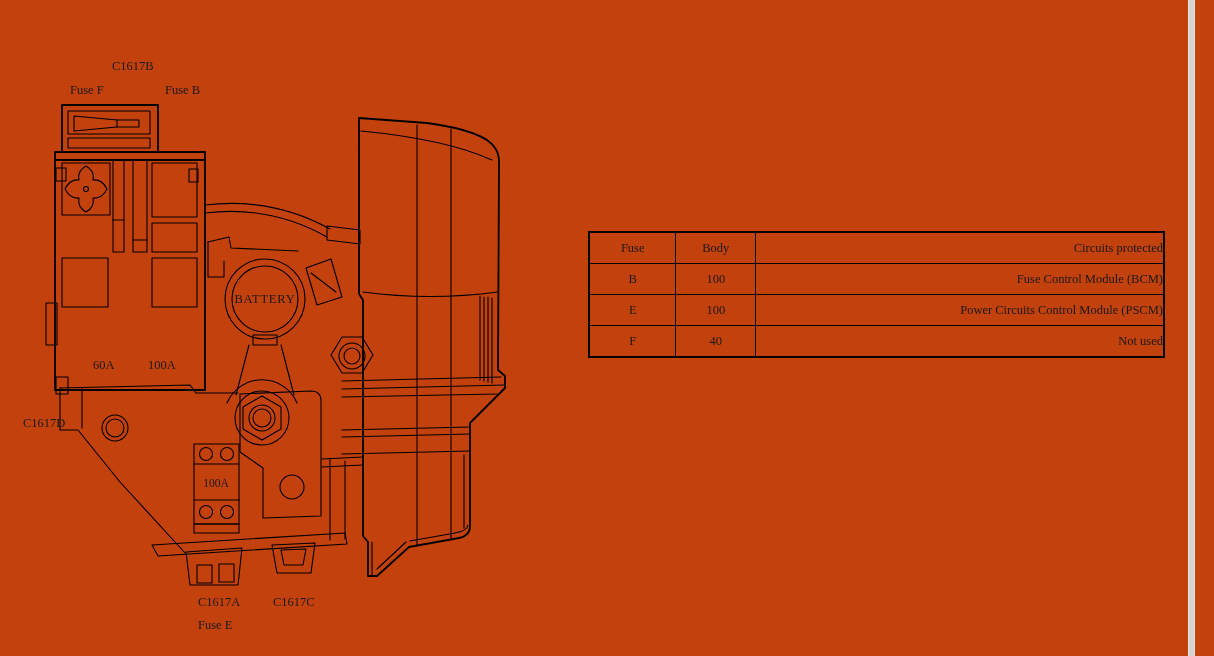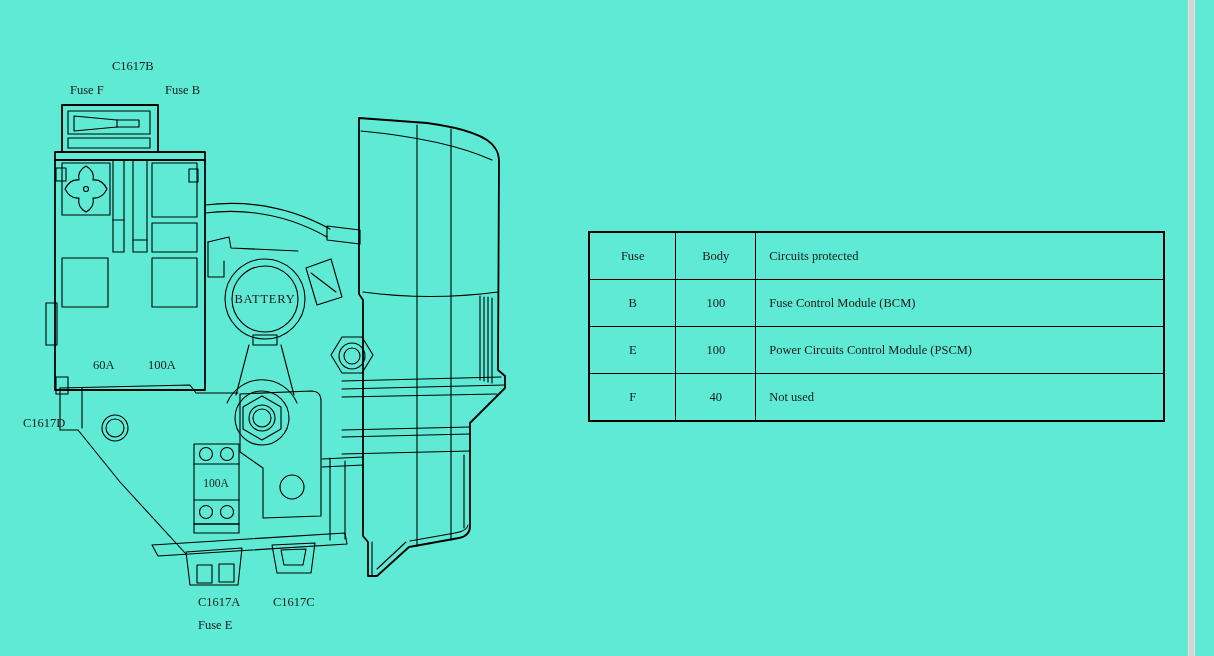--- a/index.html
+++ b/index.html
@@ -1,19 +1,19 @@
 <!DOCTYPE html>
 <html><head>
 <meta charset="utf-8">
 <style>
   html,body{margin:0;padding:0;background:#ffffff;}
   .canvas{
     position:relative;
     width:1214px;height:656px;
-    background:#5eead4;
+    background:#c2410c;
     overflow:hidden;
     font-family:"Liberation Serif", serif;
     color:#1a1a1a;
   }
   svg.diagram{position:absolute;left:0;top:0;}
   svg.diagram *{vector-effect:non-scaling-stroke;}
   svg .ln{fill:none;stroke:#000;stroke-width:1.1;stroke-linejoin:round;stroke-linecap:round;}
   svg .heavy{stroke-width:1.8;}
   svg text{font-family:"Liberation Serif", serif;font-size:12.5px;fill:#1a1a1a;stroke:none;}
   svg text.small{font-size:11.5px;}
@@ -23,27 +23,27 @@
   table.fuse-table{
     border-collapse:collapse;
     border:2px solid #000;
     width:577px;
     table-layout:fixed;
     font-size:12.5px;
   }
   table.fuse-table td{
     border:1px solid #000;
     height:30px;
-    padding:8px;
+    padding:0;
     text-align:center;
     vertical-align:middle;
     overflow:hidden;
     white-space:nowrap;
   }
-  table.fuse-table td.circ{text-align:left;padding-left:13px;}
+  table.fuse-table td.circ{text-align:right;padding-left:13px;}
   .scrollbar-track{
     position:absolute;left:1188px;top:0;width:5px;height:656px;
     background:#d4d4d4;border-left:1px solid #e2e2e2;border-right:1px solid #e2e2e2;
   }
 </style>
 </head>
 <body>
 
 <div class="canvas">
 

